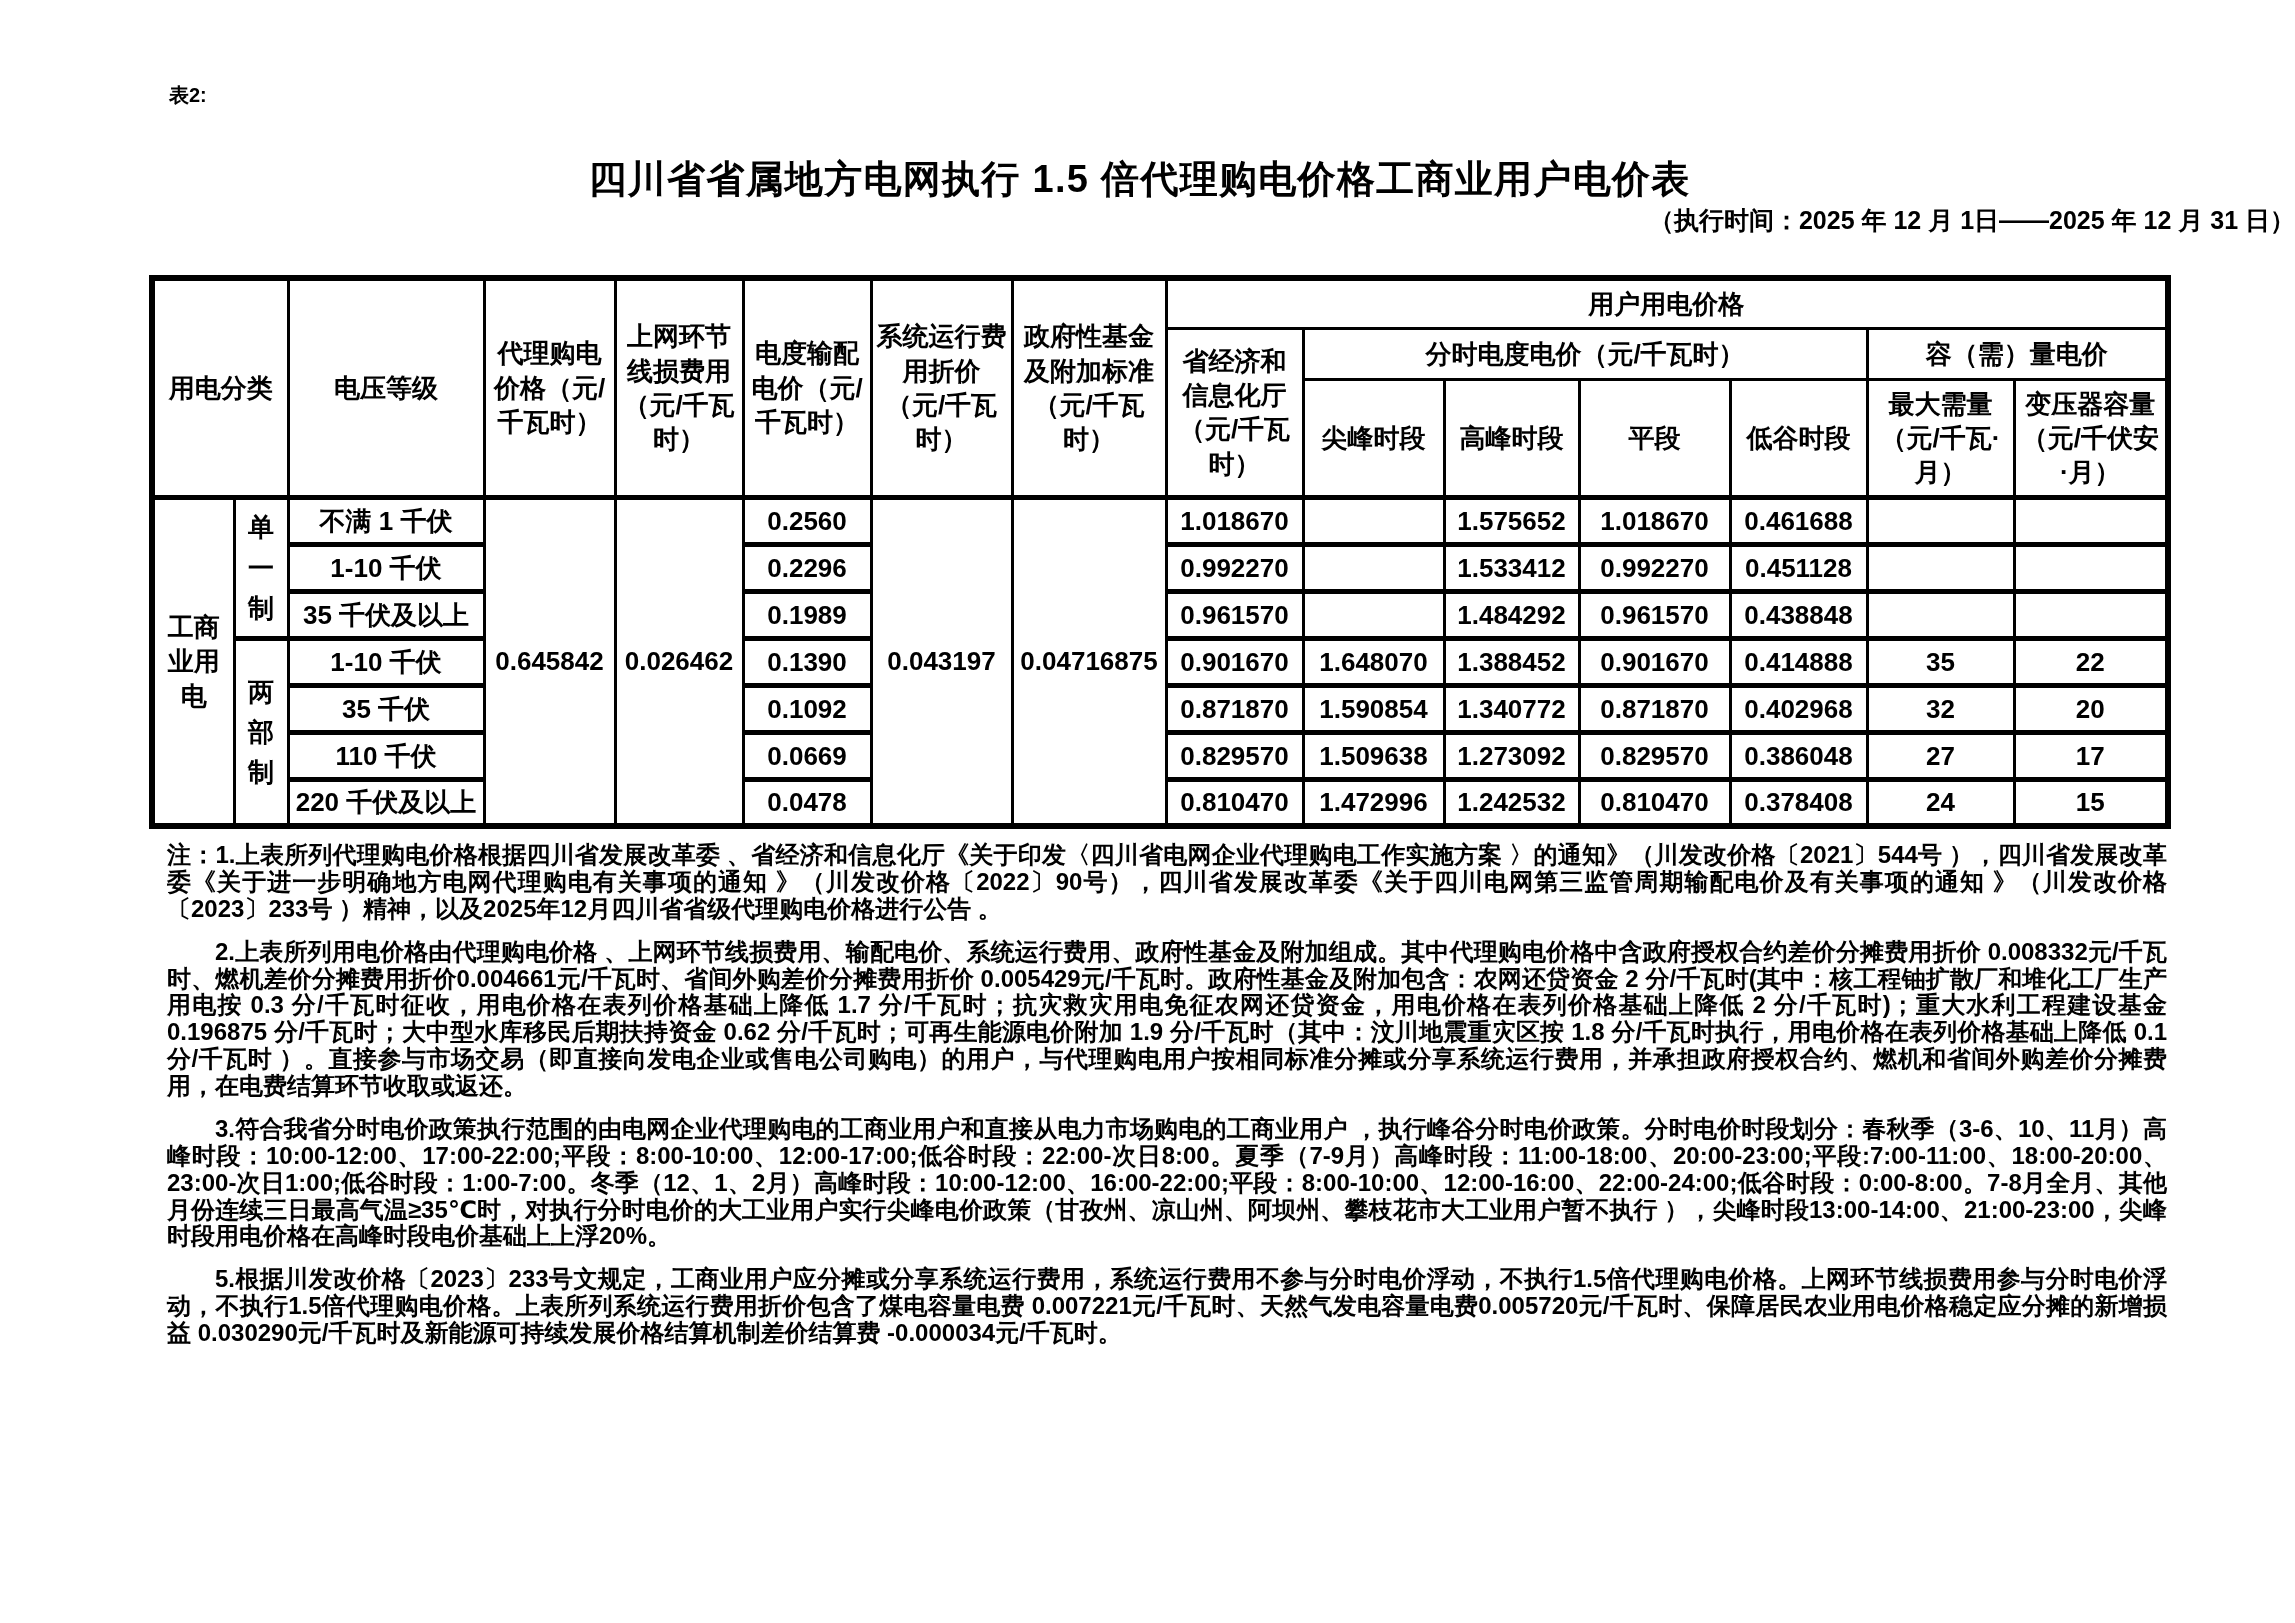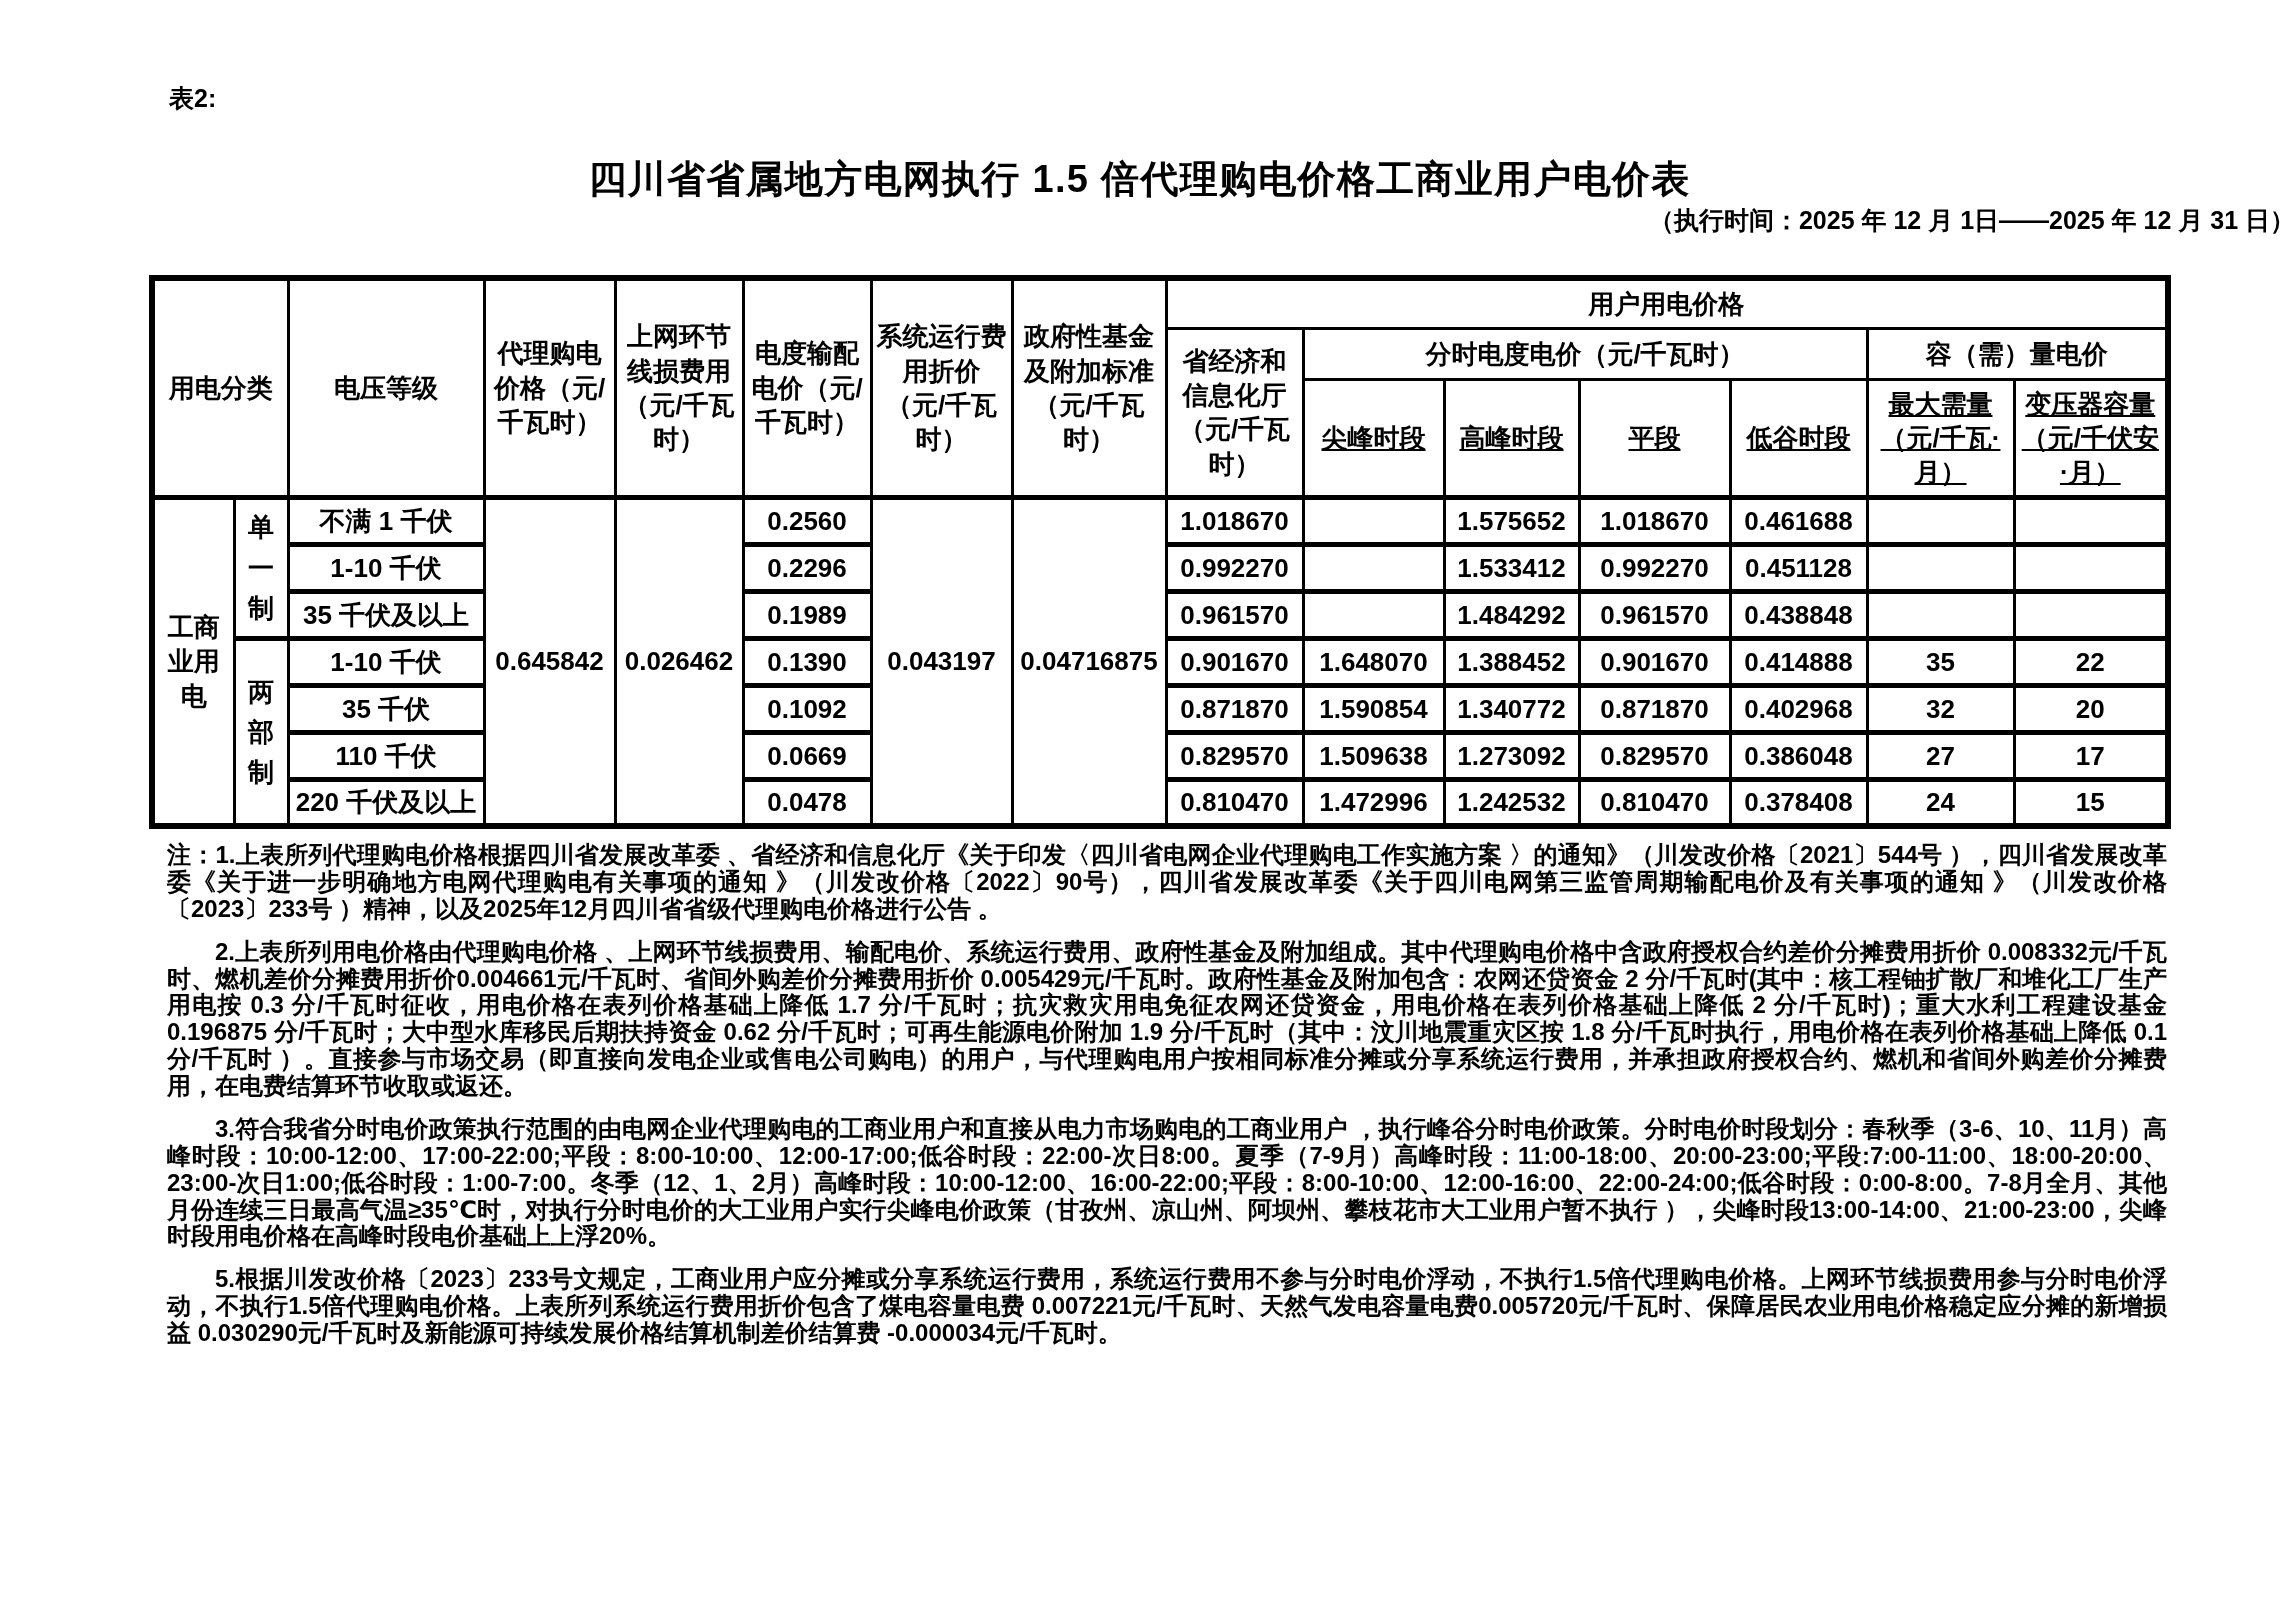--- a/index.html
+++ b/index.html
@@ -4,21 +4,21 @@
 <style>
   html,body{margin:0;padding:0;background:#888;}
   .page{
     position:relative;
     width:2295px;height:1623px;
     background:#ffffff;color:#000;
     font-family:"Liberation Sans","DejaVu Sans",sans-serif;
     font-weight:bold;
     overflow:hidden;
   }
-  .table-label{position:absolute;left:169px;top:82px;font-size:25px;}
+  .table-label{position:absolute;left:169px;top:82px;font-size:20px;}
   .title{position:absolute;left:0;right:16px;top:154px;margin:0;text-align:center;font-size:38px;letter-spacing:1.3px;}
   .subtitle{position:absolute;left:0;right:0;top:204px;text-align:right;font-size:25px;}
   table.price-table{
     position:absolute;left:149px;top:275px;width:2015px;
     border-collapse:collapse;table-layout:fixed;
     text-align:center;font-size:26px;
     border:6.5px solid #000;
   }
   .price-table th,.price-table td{
     border:3.3px solid #000;
@@ -26,21 +26,21 @@
     font-weight:bold;
     line-height:1.32;
     overflow:hidden;
     word-break:break-word;
   }
   .price-table tbody th,.price-table tbody td{
     border-top-width:5.9px;border-bottom-width:5.9px;
   }
   .price-table thead tr.band-a>th{height:43px;text-align:center;}
   .price-table thead tr.band-b>th{height:46px;}
-  .price-table thead tr.band-c>th{height:111px;text-decoration:underline;}
+  .price-table thead tr.band-c>th{height:111px;}
   .price-table tbody tr{height:47px;}
   .vstack{display:inline-block;width:1.1em;word-break:break-all;line-height:1.55;vertical-align:middle;}
   .notes{
     position:absolute;left:151px;top:826px;width:2032px;
     font-size:24px;line-height:1.12;text-align:justify;
   }
   .note{margin:16px;text-indent:2em;}
   .note.first{text-indent:0;}
 </style>
 </head>

